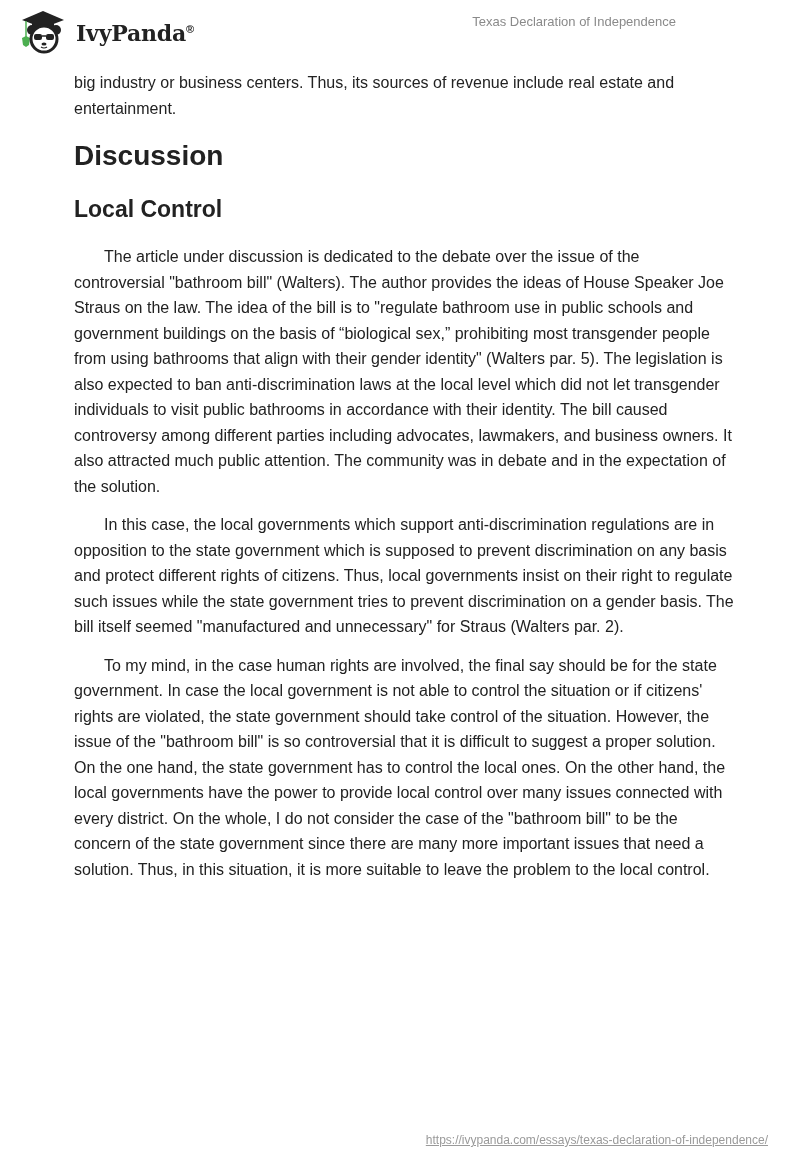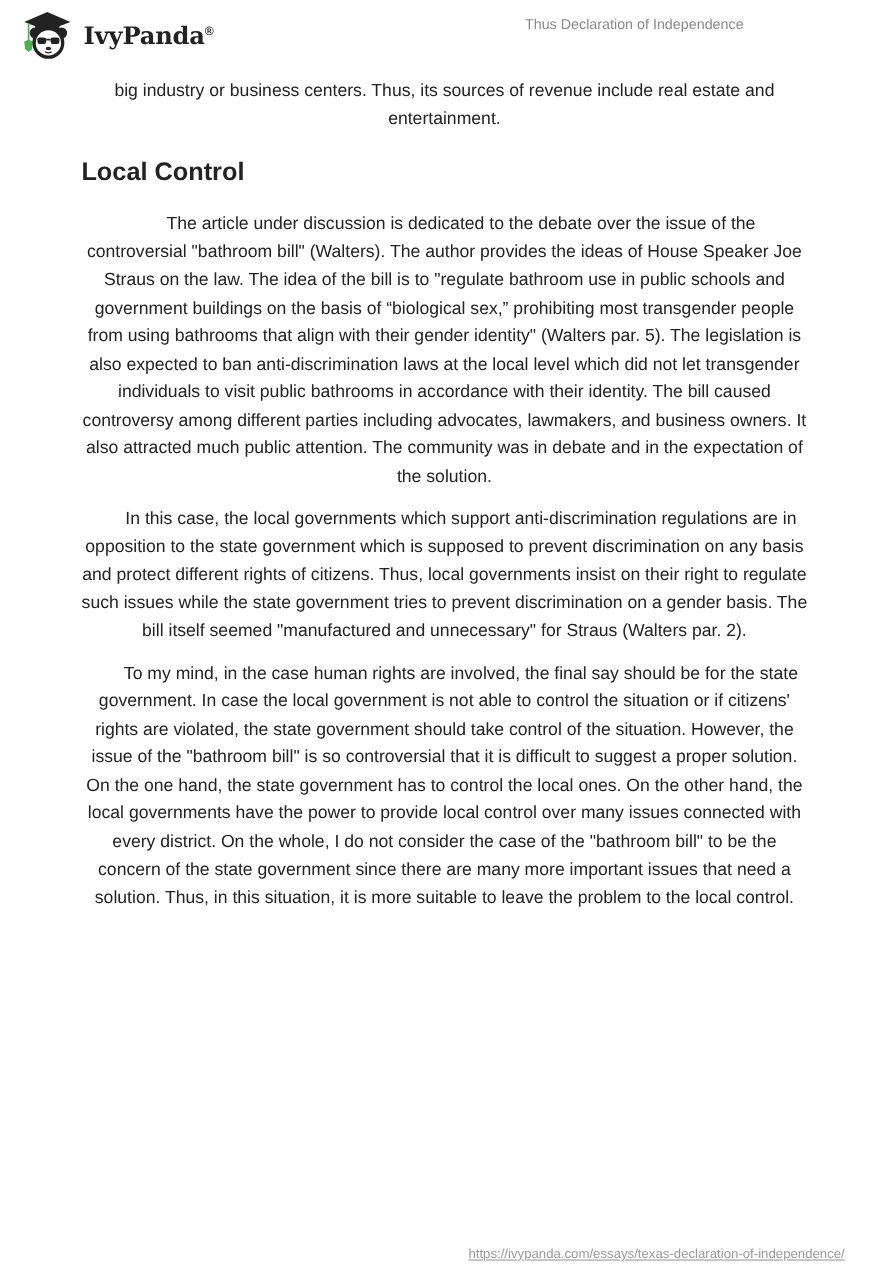--- a/index.html
+++ b/index.html
@@ -6,21 +6,21 @@
     body { width: 800px; height: 1160px; position: relative; overflow: hidden;
            font-family: "Liberation Sans", sans-serif; color: #222222; }
     .header { position: absolute; left: 0; top: 0; width: 708px; height: 60px; }
     .logo { position: absolute; left: 18px; top: 8px; display: flex; align-items: center; }
     .logo svg { display: block; }
     .brand { font-family: "DejaVu Serif", serif; font-weight: bold; font-size: 22px;
              color: #222222; margin-left: 8px; letter-spacing: -0.2px; position: relative; top: 2px; }
     .brand sup { font-family: "Liberation Sans", sans-serif; font-size: 11px; font-weight: bold; vertical-align: super; }
     .doc-title { position: absolute; right: 32px; top: 14px; font-size: 13px; color: #8a8a8a; }
     .content { position: absolute; left: 74px; top: 70px; width: 660px; }
-    p { margin: 0; font-size: 16px; line-height: 25.5px; color: #222222; text-align: center; }
+    p { margin: 0; font-size: 16px; line-height: 25.5px; color: #222222; }
     p.indent { text-indent: 30px; }
     p + p { margin-top: 13px; }
     h1 { margin: 17px 0 0 0; font-size: 28px; font-weight: bold; line-height: 36px; color: #222222; }
     h2 { margin: 20px 0 20px 0; font-size: 23px; font-weight: bold; line-height: 30px; color: #222222; }
     .footer-url { position: absolute; right: 32px; top: 1133px; font-size: 12px; color: #9a9a9a; text-decoration: underline; }
   </style>
 </head>
 <body>
 
 <div class="header">
@@ -42,24 +42,25 @@
         <rect x="16" y="26" width="8" height="6" rx="2" fill="#222"></rect>
         <rect x="28" y="26" width="8" height="6" rx="2" fill="#222"></rect>
         <line x1="24" y1="28" x2="28" y2="28" stroke="#222" stroke-width="1.5"></line>
 
         <ellipse cx="26" cy="36" rx="2.5" ry="1.6" fill="#222"></ellipse>
         <path d="M23,39 Q26,41 29,39" stroke="#222" stroke-width="1.2" fill="none"></path>
       </svg>
     </span>
     <span class="brand"><span>IvyPanda</span><sup>®</sup></span>
   </div>
-  <div class="doc-title">Thus Declaration of Independence</div>
+  <div class="doc-title">Texas Declaration of Independence</div>
 </div>
 
 <div class="content">
   <p>big industry or business centers. Thus, its sources of revenue include real estate and entertainment.</p>
+  <h1>Discussion</h1>
   <h2>Local Control</h2>
   <p class="indent">The article under discussion is dedicated to the debate over the issue of the controversial "bathroom bill" (Walters). The author provides the ideas of House Speaker Joe Straus on the law. The idea of the bill is to "regulate bathroom use in public schools and government buildings on the basis of “biological sex,” prohibiting most transgender people from using bathrooms that align with their gender identity" (Walters par. 5). The legislation is also expected to ban anti-discrimination laws at the local level which did not let transgender individuals to visit public bathrooms in accordance with their identity. The bill caused controversy among different parties including advocates, lawmakers, and business owners. It also attracted much public attention. The community was in debate and in the expectation of the solution.</p>
   <p class="indent">In this case, the local governments which support anti-discrimination regulations are in opposition to the state government which is supposed to prevent discrimination on any basis and protect different rights of citizens. Thus, local governments insist on their right to regulate such issues while the state government tries to prevent discrimination on a gender basis. The bill itself seemed "manufactured and unnecessary" for Straus (Walters par. 2).</p>
   <p class="indent">To my mind, in the case human rights are involved, the final say should be for the state government. In case the local government is not able to control the situation or if citizens' rights are violated, the state government should take control of the situation. However, the issue of the "bathroom bill" is so controversial that it is difficult to suggest a proper solution. On the one hand, the state government has to control the local ones. On the other hand, the local governments have the power to provide local control over many issues connected with every district. On the whole, I do not consider the case of the "bathroom bill" to be the concern of the state government since there are many more important issues that need a solution. Thus, in this situation, it is more suitable to leave the problem to the local control.</p>
 </div>
 
 <div class="footer-url">https://ivypanda.com/essays/texas-declaration-of-independence/</div>
 
 </body></html>

